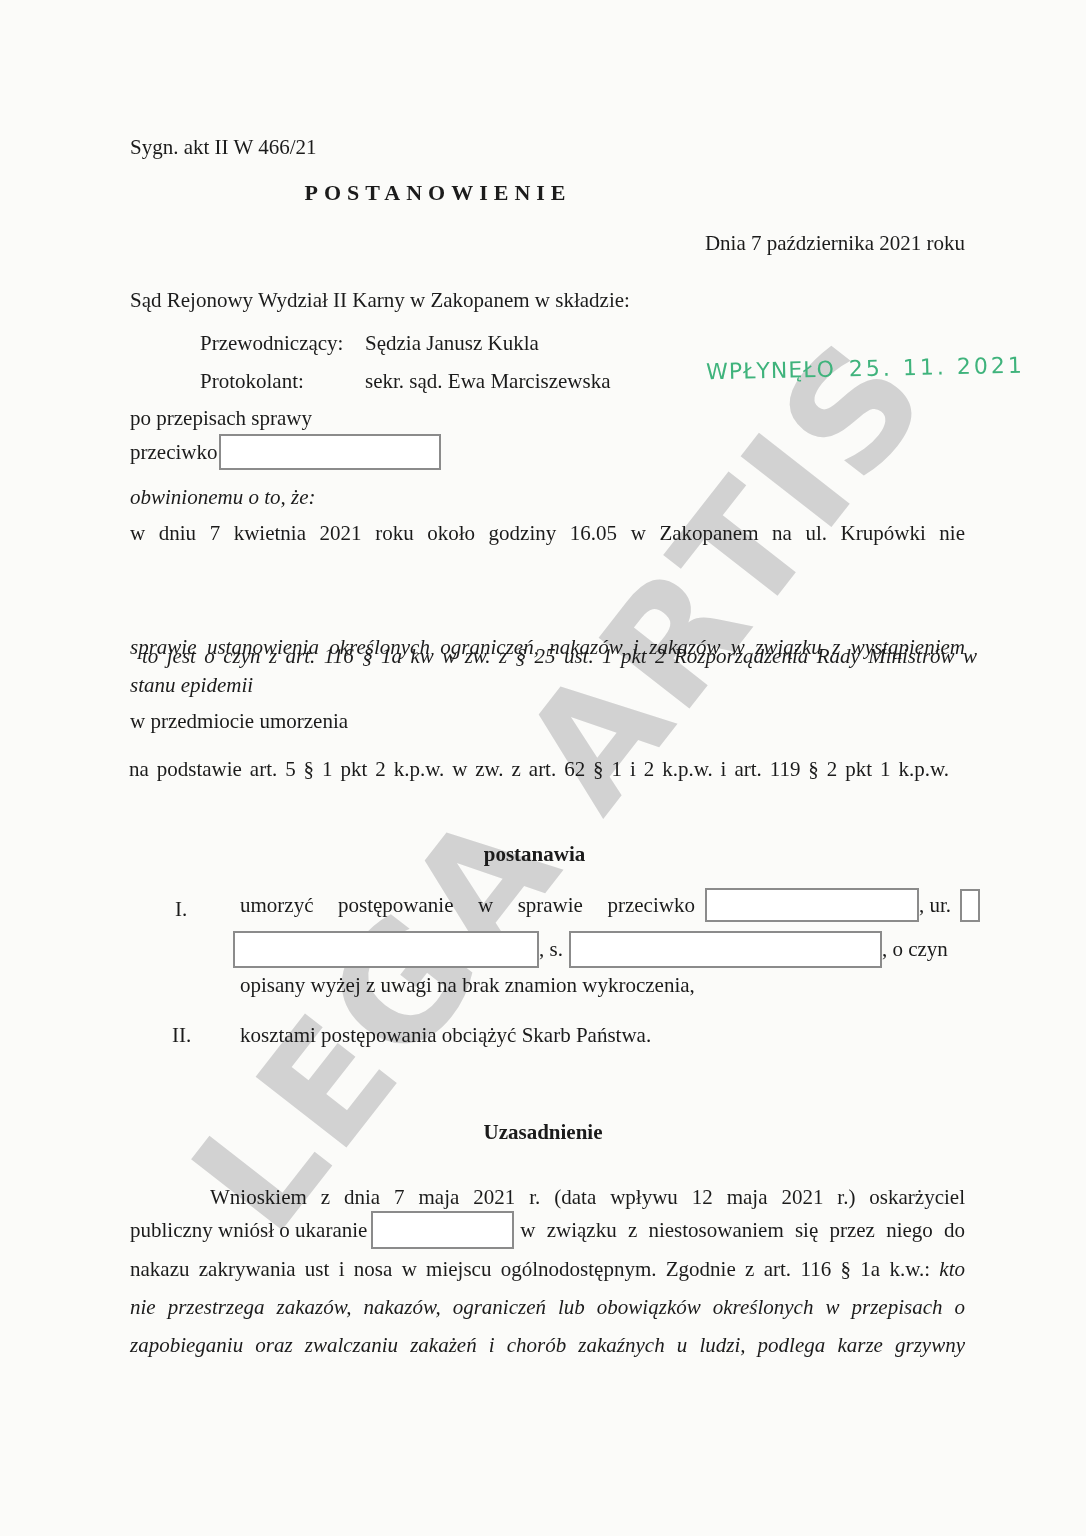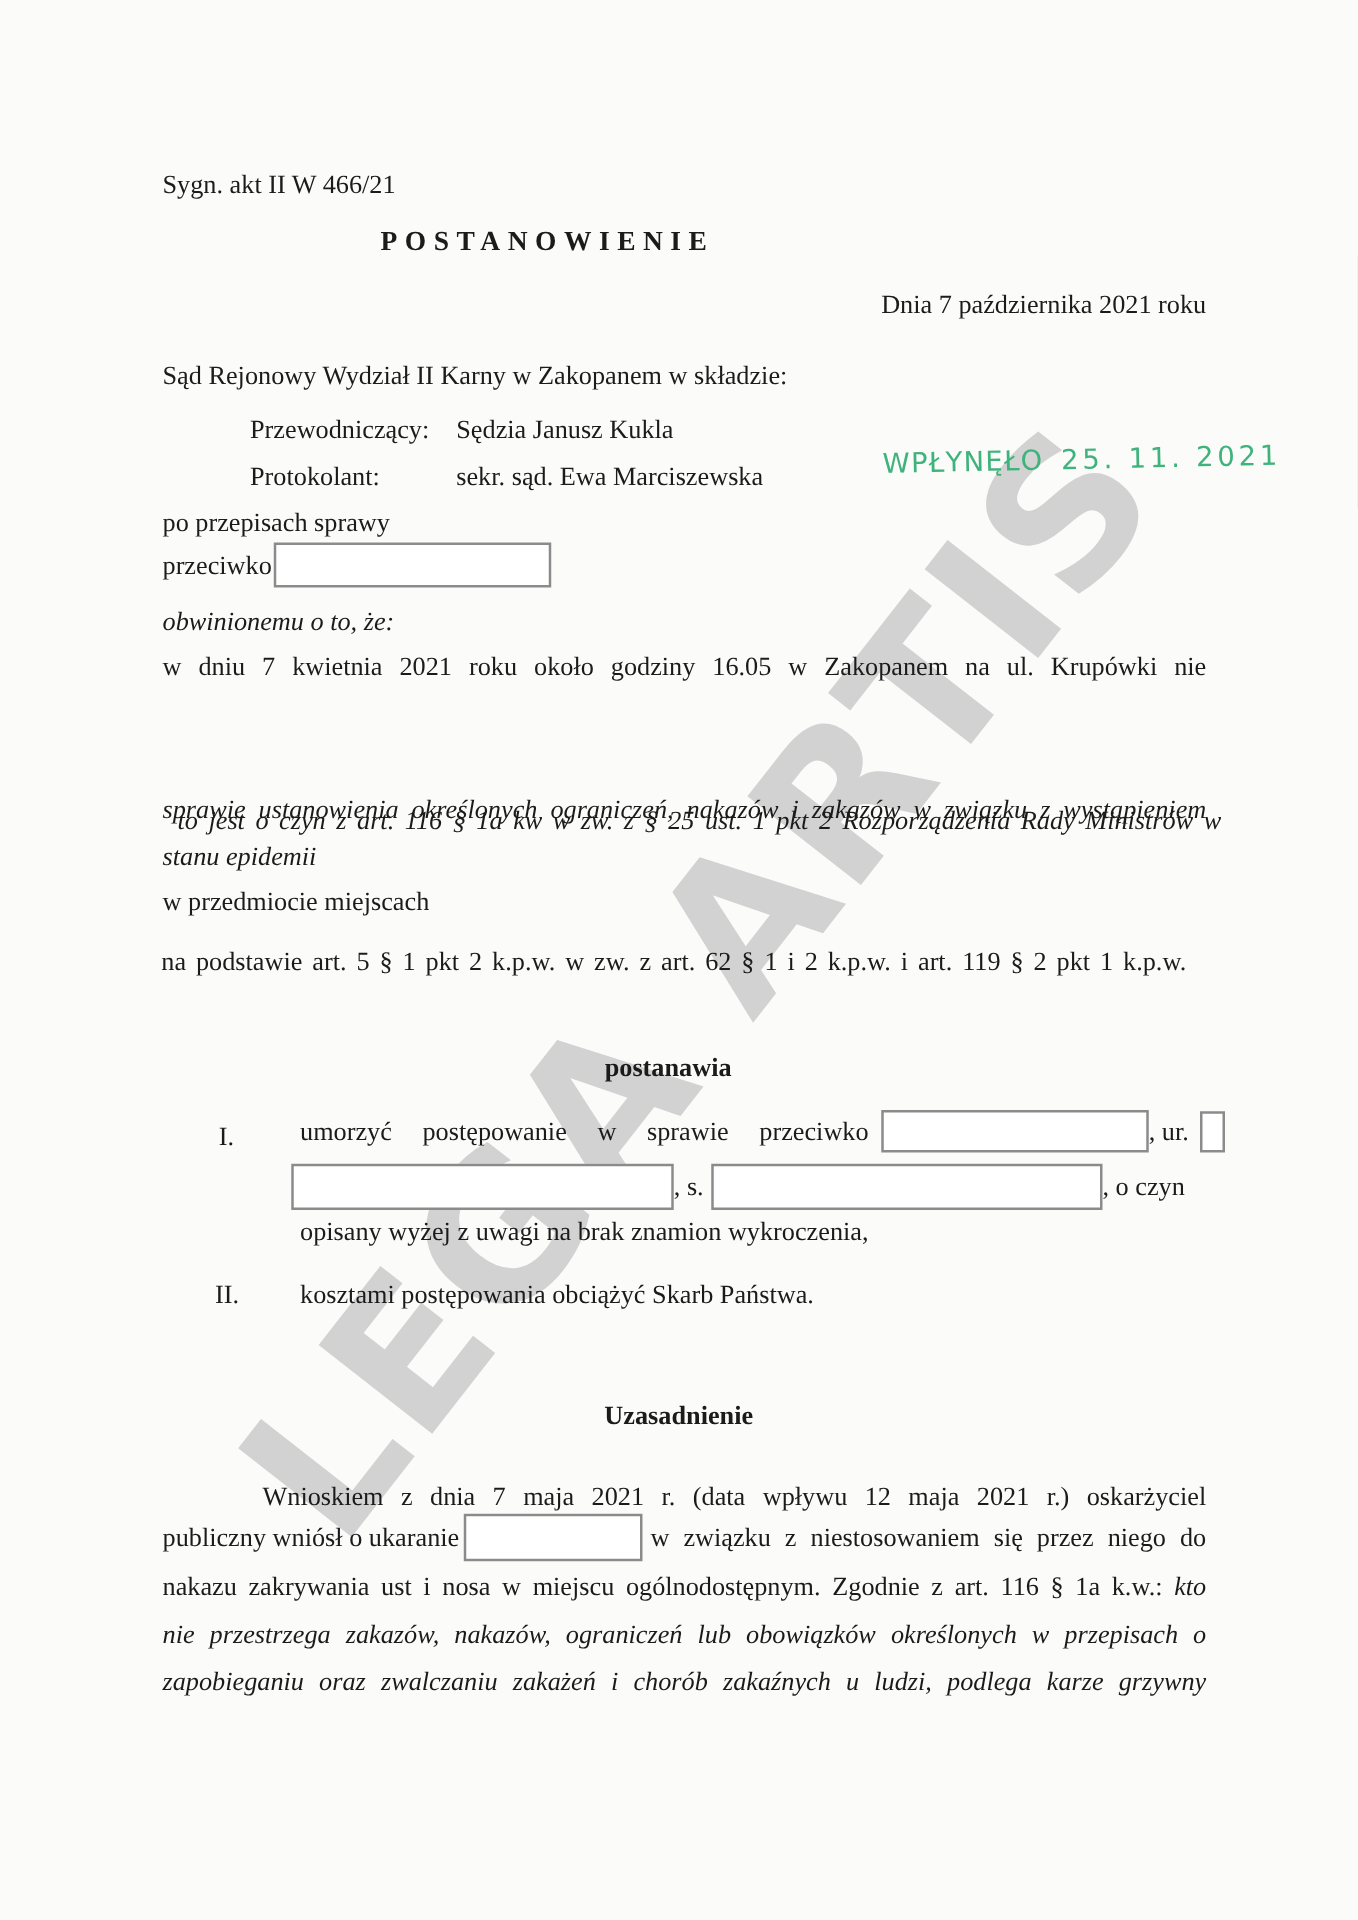--- a/index.html
+++ b/index.html
@@ -113,21 +113,21 @@
     </div>
 
     <div class="abs line italic" style="left:130px;top:478px;">obwinionemu o to, że:</div>
 
     <div class="abs line just" style="left:130px;top:514px;width:835px;">w dniu 7 kwietnia 2021 roku około godziny 16.05 w Zakopanem na ul. Krupówki nie</div>
 
     <div class="abs line italic just" style="left:142px;top:590px;width:835px;margin-top:47px;">to jest o czyn z art. 116 § 1a kw w zw. z § 25 ust. 1 pkt 2 Rozporządzenia Rady Ministrów w</div>
     <div class="abs line italic just" style="left:130px;top:628px;width:835px;">sprawie ustanowienia określonych ograniczeń, nakazów i zakazów w związku z wystąpieniem</div>
     <div class="abs line italic" style="left:130px;top:666px;width:835px;">stanu epidemii</div>
 
-    <div class="abs line" style="left:130px;top:702px;">w przedmiocie miejscach</div>
+    <div class="abs line" style="left:130px;top:702px;">w przedmiocie umorzenia</div>
 
     <div class="abs line just" style="left:129px;top:750px;width:820px;">na podstawie art. 5 § 1 pkt 2 k.p.w. w zw. z art. 62 § 1 i 2 k.p.w. i art. 119 § 2 pkt 1 k.p.w.</div>
 
     <div class="abs heading center" style="left:0;top:842px;width:1069px;">postanawia</div>
 
     <div class="abs line" style="left:175px;top:890px;">I.</div>
 
     <div class="abs line flexline" style="left:240px;top:884px;width:740px;height:42px;">
       <span class="fill-just" style="margin-right:10px;">umorzyć postępowanie w sprawie przeciwko</span>
       <span class="redact box-name"></span>

